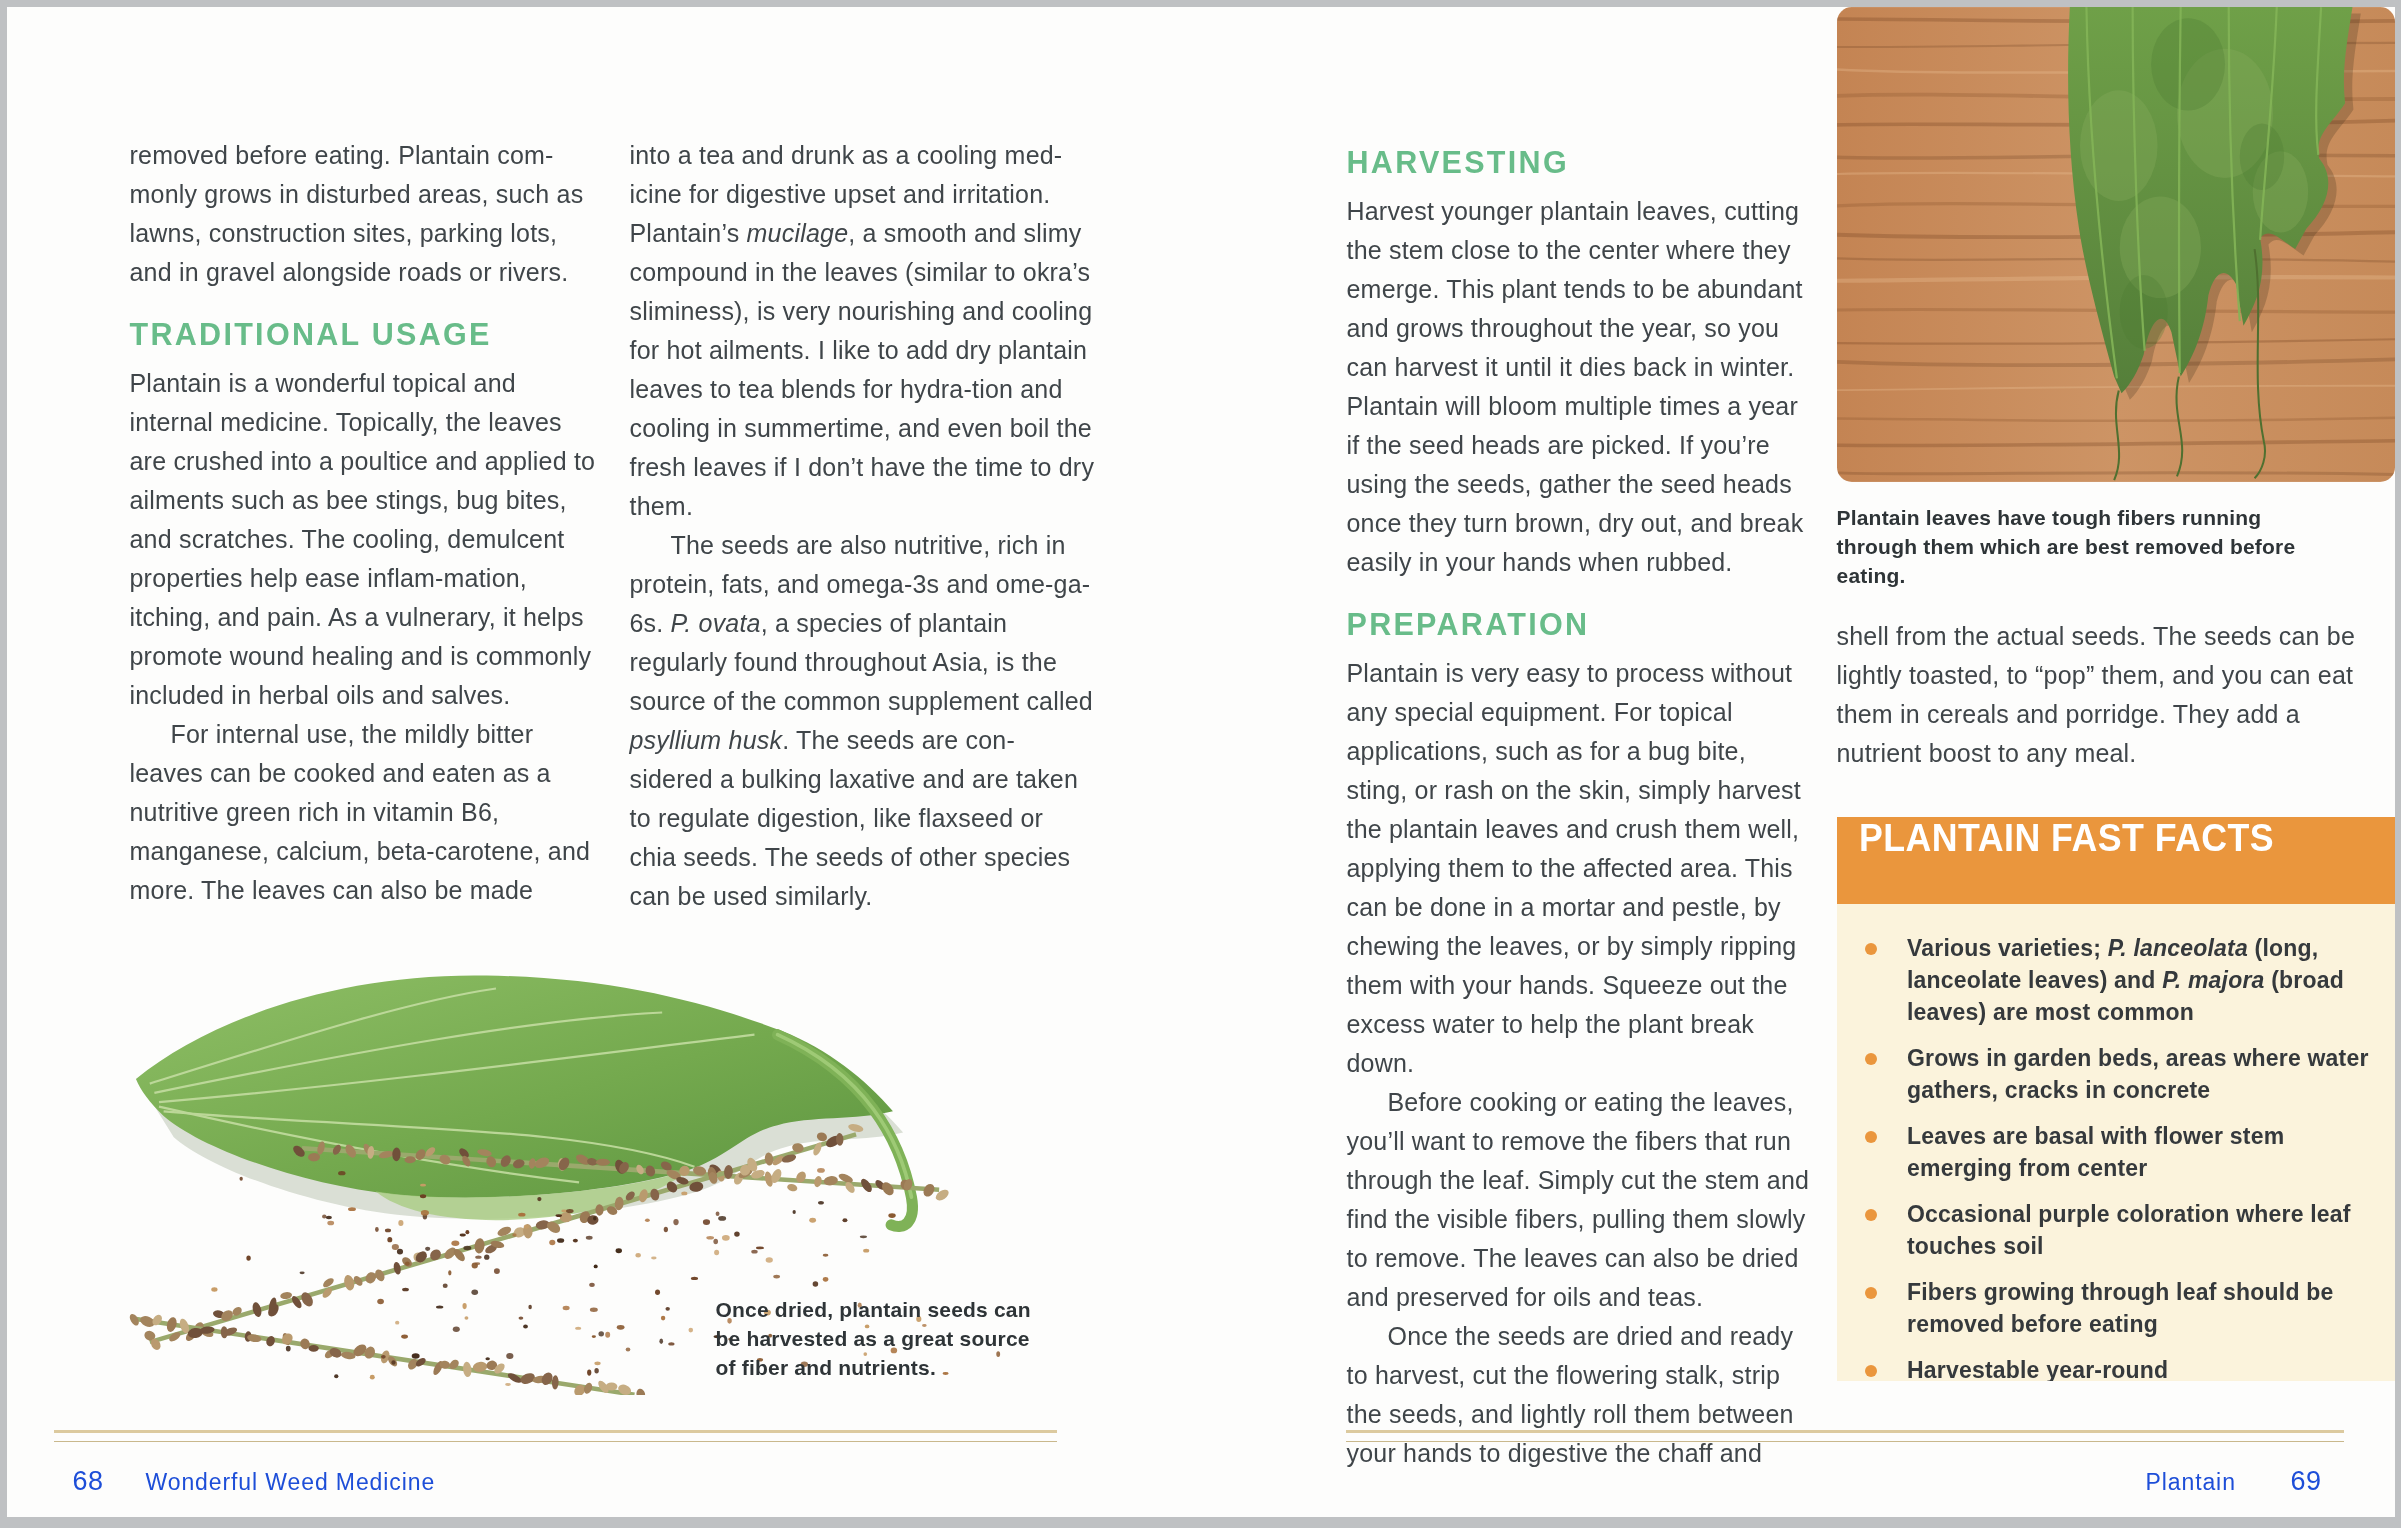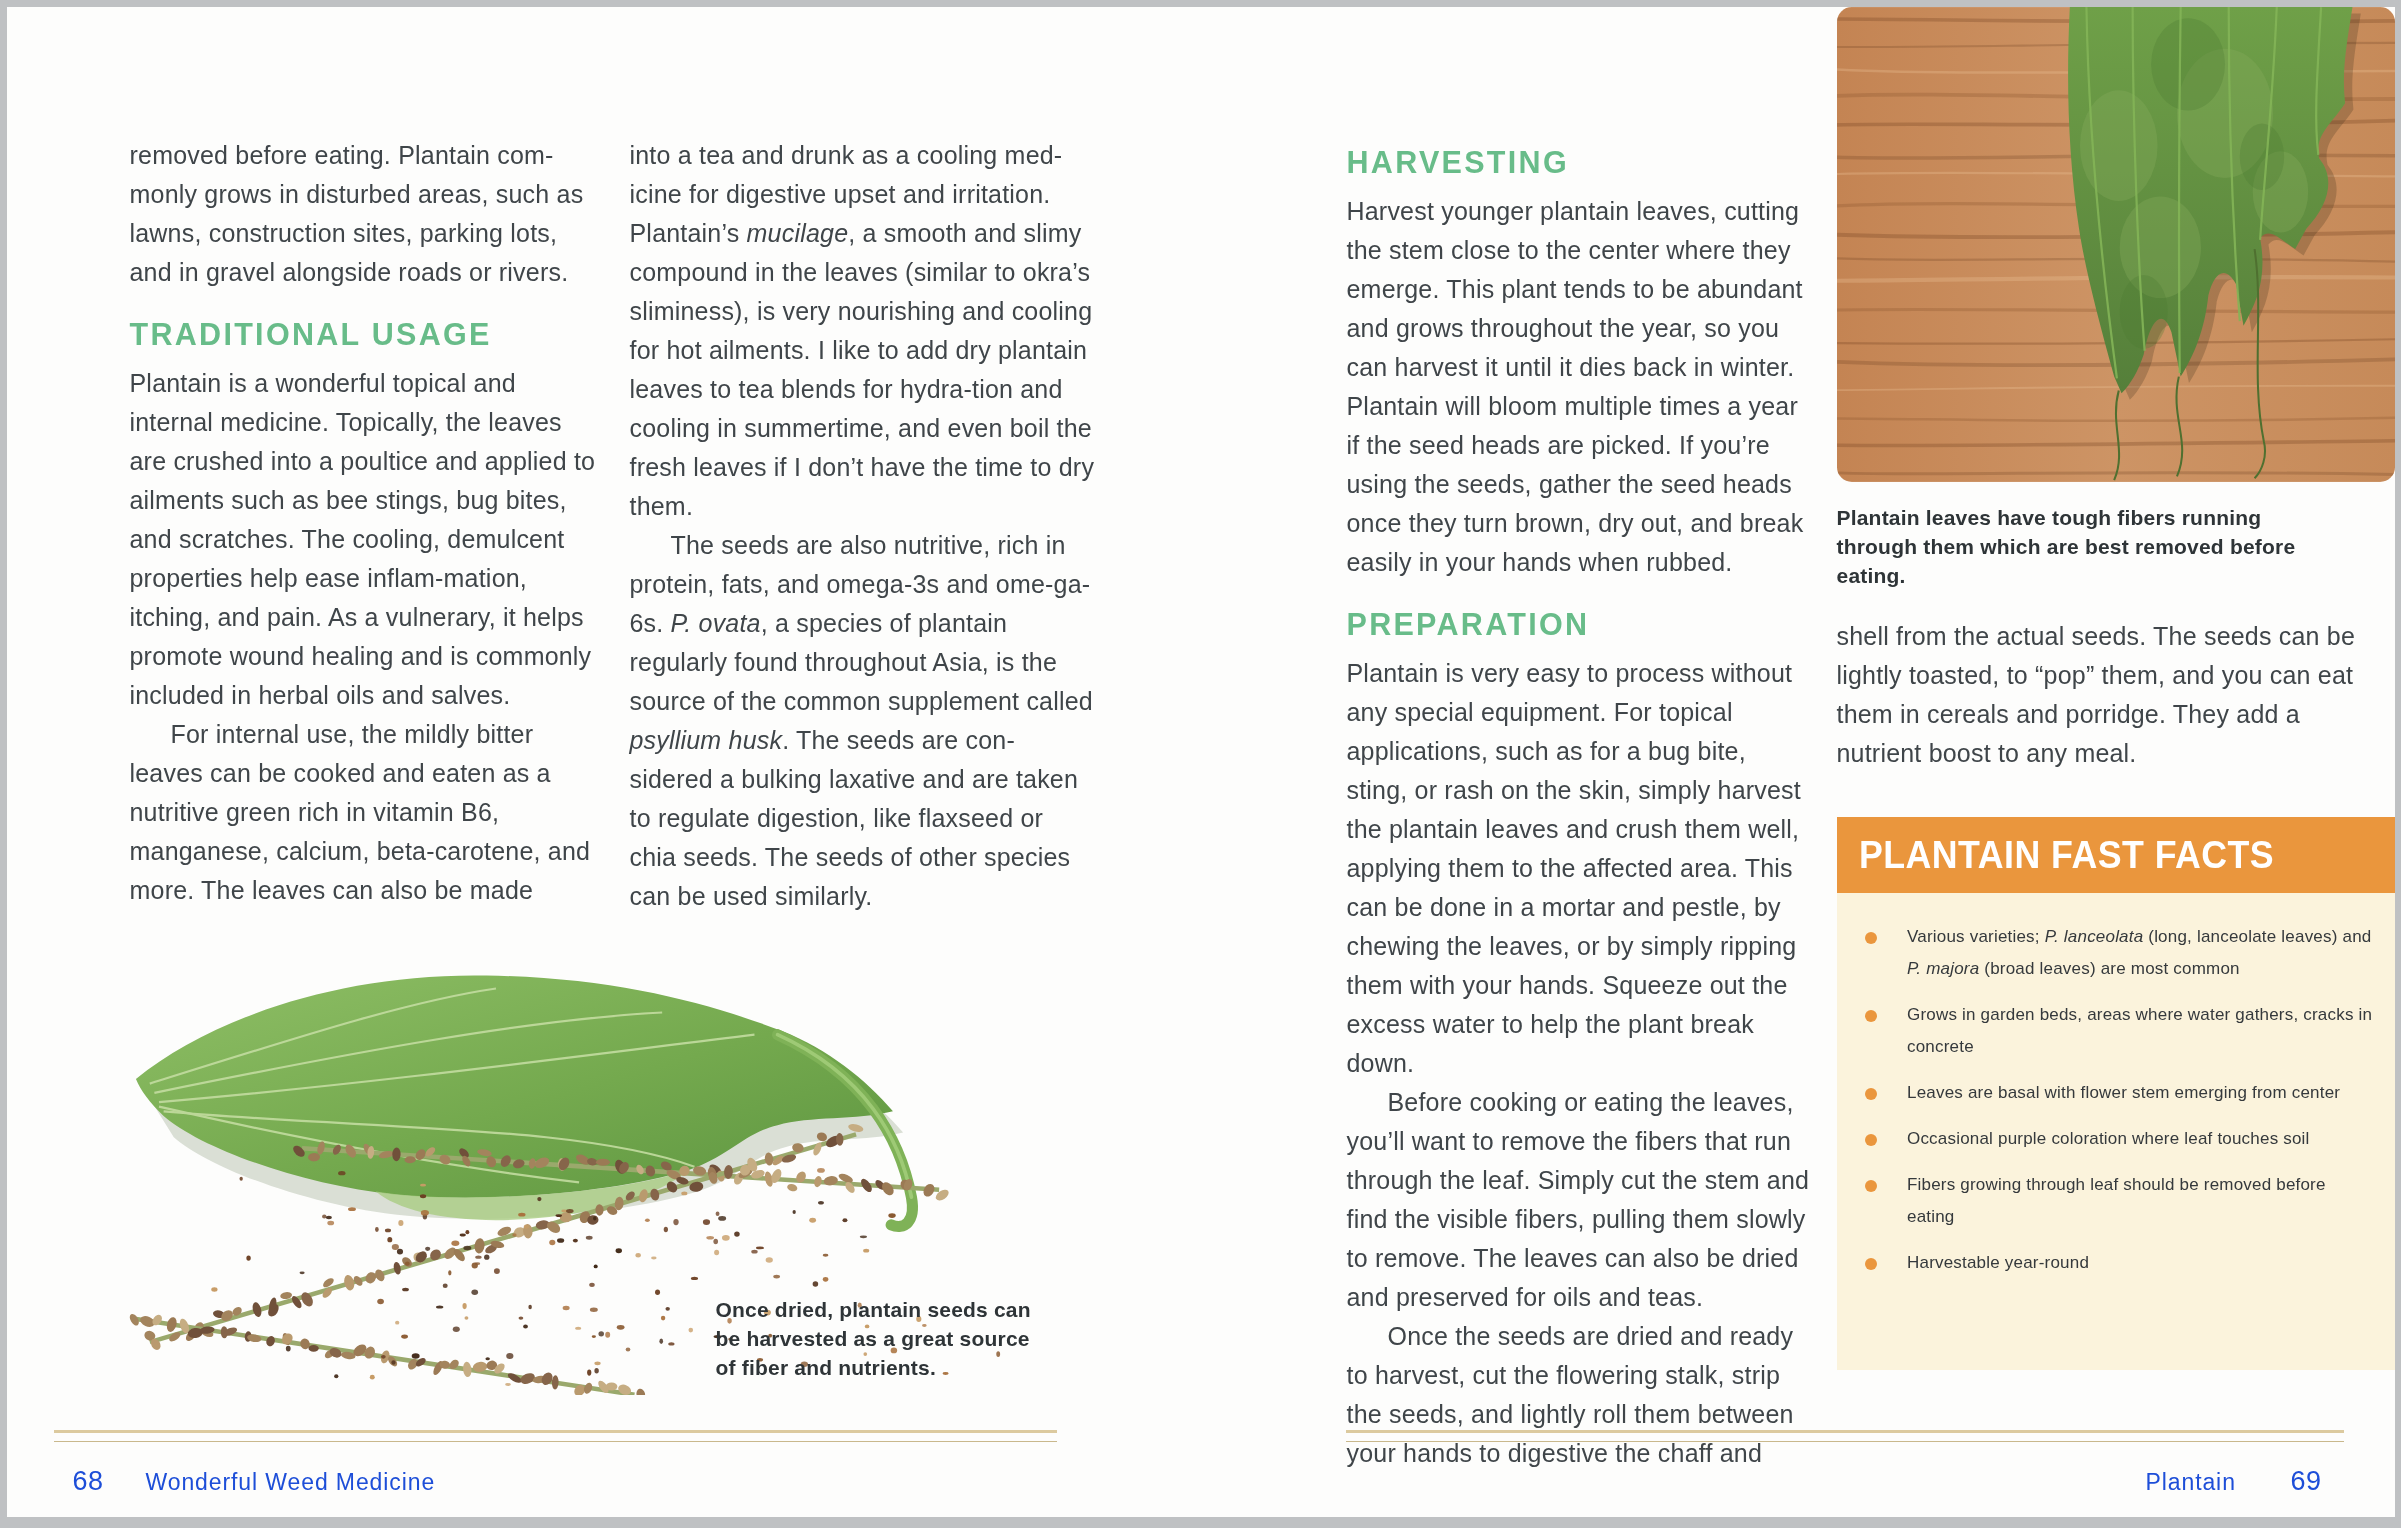--- a/index.html
+++ b/index.html
@@ -21,27 +21,27 @@
   .col2{left:623px}
   .col3{left:1340px}
   .caption{position:absolute;color:var(--caption);font-weight:700;font-size:21px;line-height:29px;letter-spacing:0.2px}
   .cap-top{left:1830px;top:496px;width:462px}
   .cap-seeds{left:709px;top:1288px;width:337px}
   .col4para{position:absolute;left:1830px;top:610px;width:531px;color:var(--text);font-size:25px;line-height:39px;letter-spacing:0.2px}
   .photo-top{position:absolute;left:1830px;top:0;width:558px;height:475px}
   .photo-top svg{display:block}
   .photo-bottom{position:absolute;left:92px;top:924px;width:1046px;height:464px}
   .factbox{position:absolute;left:1830px;top:810px;width:558px}
-  .factbox .fb-header{background:var(--orange);height:76px;display:flex;align-items:center;padding-left:22px}
+  .factbox .fb-header{background:var(--orange);height:87px;display:flex;padding-left:22px}
   .factbox .fb-title{color:#fff;font-weight:800;font-size:38px;letter-spacing:0.5px;transform:scaleX(.94);transform-origin:left center;white-space:nowrap}
   .factbox .fb-body{background:var(--cream);height:477px;padding:28px 22px 18.5px 28px;overflow:hidden}
   .factbox ul{list-style:none}
   .factbox li{display:flex;margin-bottom:14px}
   .dot{flex:0 0 12px;width:12px;height:12px;border-radius:50%;background:var(--orange);margin-top:10.2px;margin-right:30.5px}
-  .fact-text{color:#35393C;font-weight:400;font-size:17px;line-height:32px;letter-spacing:0.2px}
+  .fact-text{color:#35393C;font-weight:700;font-size:23px;line-height:32px;letter-spacing:0.2px}
   .rules{position:absolute;top:1423px}
   .rules .r1{height:2.8px;background:var(--rule1);margin-bottom:7.4px}
   .rules .r2{height:1.8px;background:var(--rule2)}
   .rules-left{left:47px;width:1003px}
   .rules-right{left:1339px;width:998px}
   .footer-text{position:absolute;color:#1d4ed8;white-space:nowrap}
   .pn{font-size:27px;letter-spacing:0.5px}
   .ft{font-size:23px;letter-spacing:0.9px}
   .fl-num{left:66px;top:1459px}
   .fl-title{left:139px;top:1462px}

